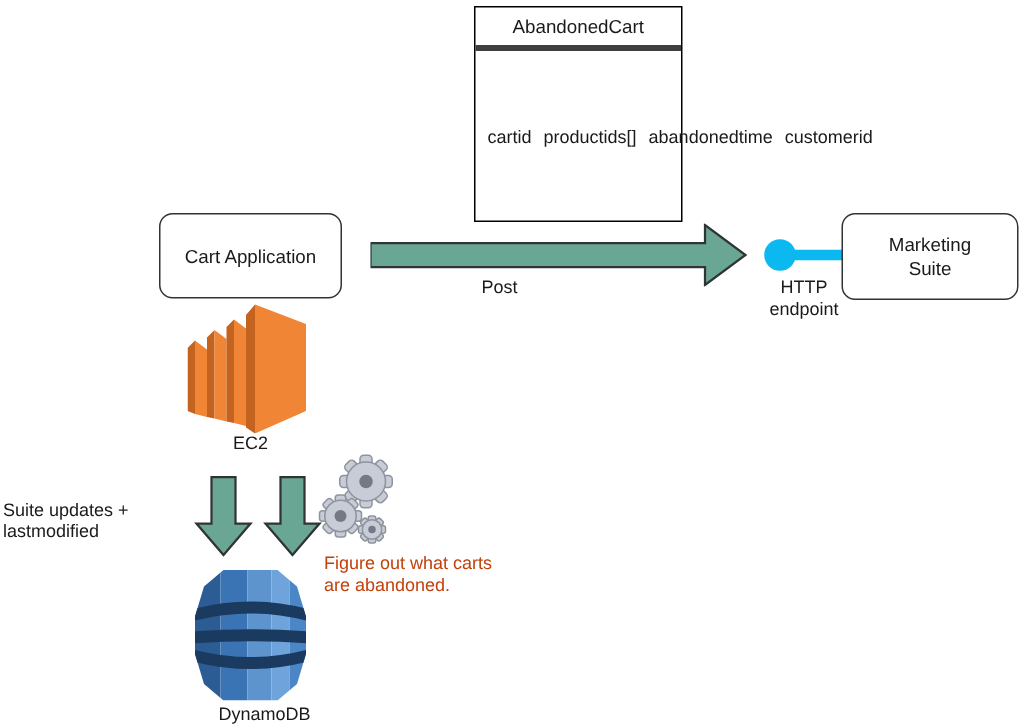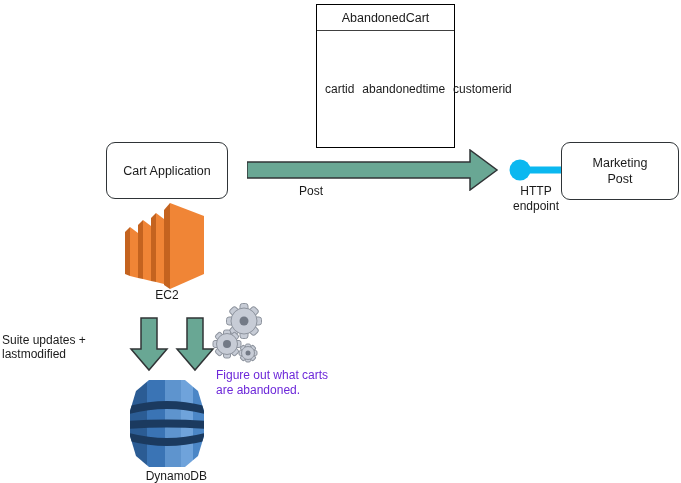--- a/index.html
+++ b/index.html
@@ -8,21 +8,21 @@
     font-family:"Liberation Sans", sans-serif;color:#1a1a1a;
   }
   .abs{position:absolute;}
   .txt{font-size:12px;line-height:14px;color:#1a1a1a;}
   
   .entity{
     left:316px;top:4px;width:139px;height:144px;background:#fff;
     border:1px solid #000;box-sizing:border-box;display:flex;flex-direction:column;
   }
   .entity-header{
-    height:25px;border-bottom:1px solid #404040;display:flex;align-items:center;justify-content:center;
+    height:25px;border-bottom:4px solid #404040;display:flex;align-items:center;justify-content:center;
     font-size:12.5px;
   }
   .entity-body{flex:1;display:flex;flex-direction:row;}
   .entity-row{flex:1;display:flex;align-items:center;padding-left:8px;font-size:12px;}
   
   .rnode{
     background:#fff;border:1.5px solid #2f3437;border-radius:9px;box-sizing:border-box;
     display:flex;align-items:center;justify-content:center;text-align:center;font-size:12.5px;line-height:16px;
   }
   .cart-app{left:106px;top:142px;width:122px;height:57px;}
@@ -31,53 +31,54 @@
   
   .green-shape{fill:var(--arrow-green,#69A794);stroke:var(--outline-dark,#303436);stroke-width:1.5;}
   .cyan-fill{fill:var(--endpoint-cyan,#0BB8F0);}
   .cyan-stroke{stroke:var(--endpoint-cyan,#0BB8F0);}
   
   .ec2-o{fill:var(--ec2-orange,#F08536);}
   .ec2-d{fill:var(--ec2-orange-dark,#C4631F);}
   
   .gear-body{fill:var(--gear-gray,#C7CCD6);stroke:#8E949E;stroke-width:1;}
   .gear-hole{fill:#737A86;}
-  .note{color:#6d28d9;}
+  .note{color:#c2410c;}
 </style>
 </head>
 <body>
 
 <div id="canvas">
 
   <div class="abs entity">
     <div class="entity-header">AbandonedCart</div>
     <div class="entity-body">
       <div class="entity-row">cartid</div>
+      <div class="entity-row">productids[]</div>
       <div class="entity-row">abandonedtime</div>
       <div class="entity-row">customerid</div>
     </div>
   </div>
 
   <div class="abs rnode cart-app">
     <span>Cart Application</span>
   </div>
 
   <svg class="abs" style="left:247px;top:149px;" width="252" height="42" viewBox="0 0 252 42">
     <polygon class="green-shape" points="0,13 223,13 223,1 250,21 223,41 223,29 0,29"></polygon>
   </svg>
-  <div class="abs txt" style="left:299px;top:184px;width:100px;">Post</div>
+  <div class="abs txt" style="left:283px;top:184px;width:100px;text-align:center;">Post</div>
 
   <svg class="abs" style="left:507px;top:157px;" width="57" height="26" viewBox="0 0 57 26">
     <line class="cyan-stroke" x1="13" y1="13" x2="57" y2="13" stroke-width="7"></line>
     <circle class="cyan-fill" cx="13" cy="13" r="10.5"></circle>
   </svg>
   <div class="abs txt" style="left:505px;top:184px;width:62px;text-align:center;line-height:15px;">HTTP endpoint</div>
 
   <div class="abs rnode marketing">
-    <span>Marketing Post</span>
+    <span>Marketing Suite</span>
   </div>
 
   <svg class="abs" style="left:125px;top:197px;" width="80" height="92" viewBox="0 0 80 92">
     <polygon class="ec2-d" points="0,35 5,30 5,79 0,77"></polygon>
     <polygon class="ec2-o" points="5,30 13,36 13,81 5,79"></polygon>
     <polygon class="ec2-d" points="13,28 18,23 18,82 13,81"></polygon>
     <polygon class="ec2-o" points="18,23 26,29 26,84 18,82"></polygon>
     <polygon class="ec2-d" points="26,21 31,16 31,85 26,84"></polygon>
     <polygon class="ec2-o" points="31,16 39,22 39,87 31,85"></polygon>
     <polygon class="ec2-d" points="39,13 45,6 45,92 39,88"></polygon>

